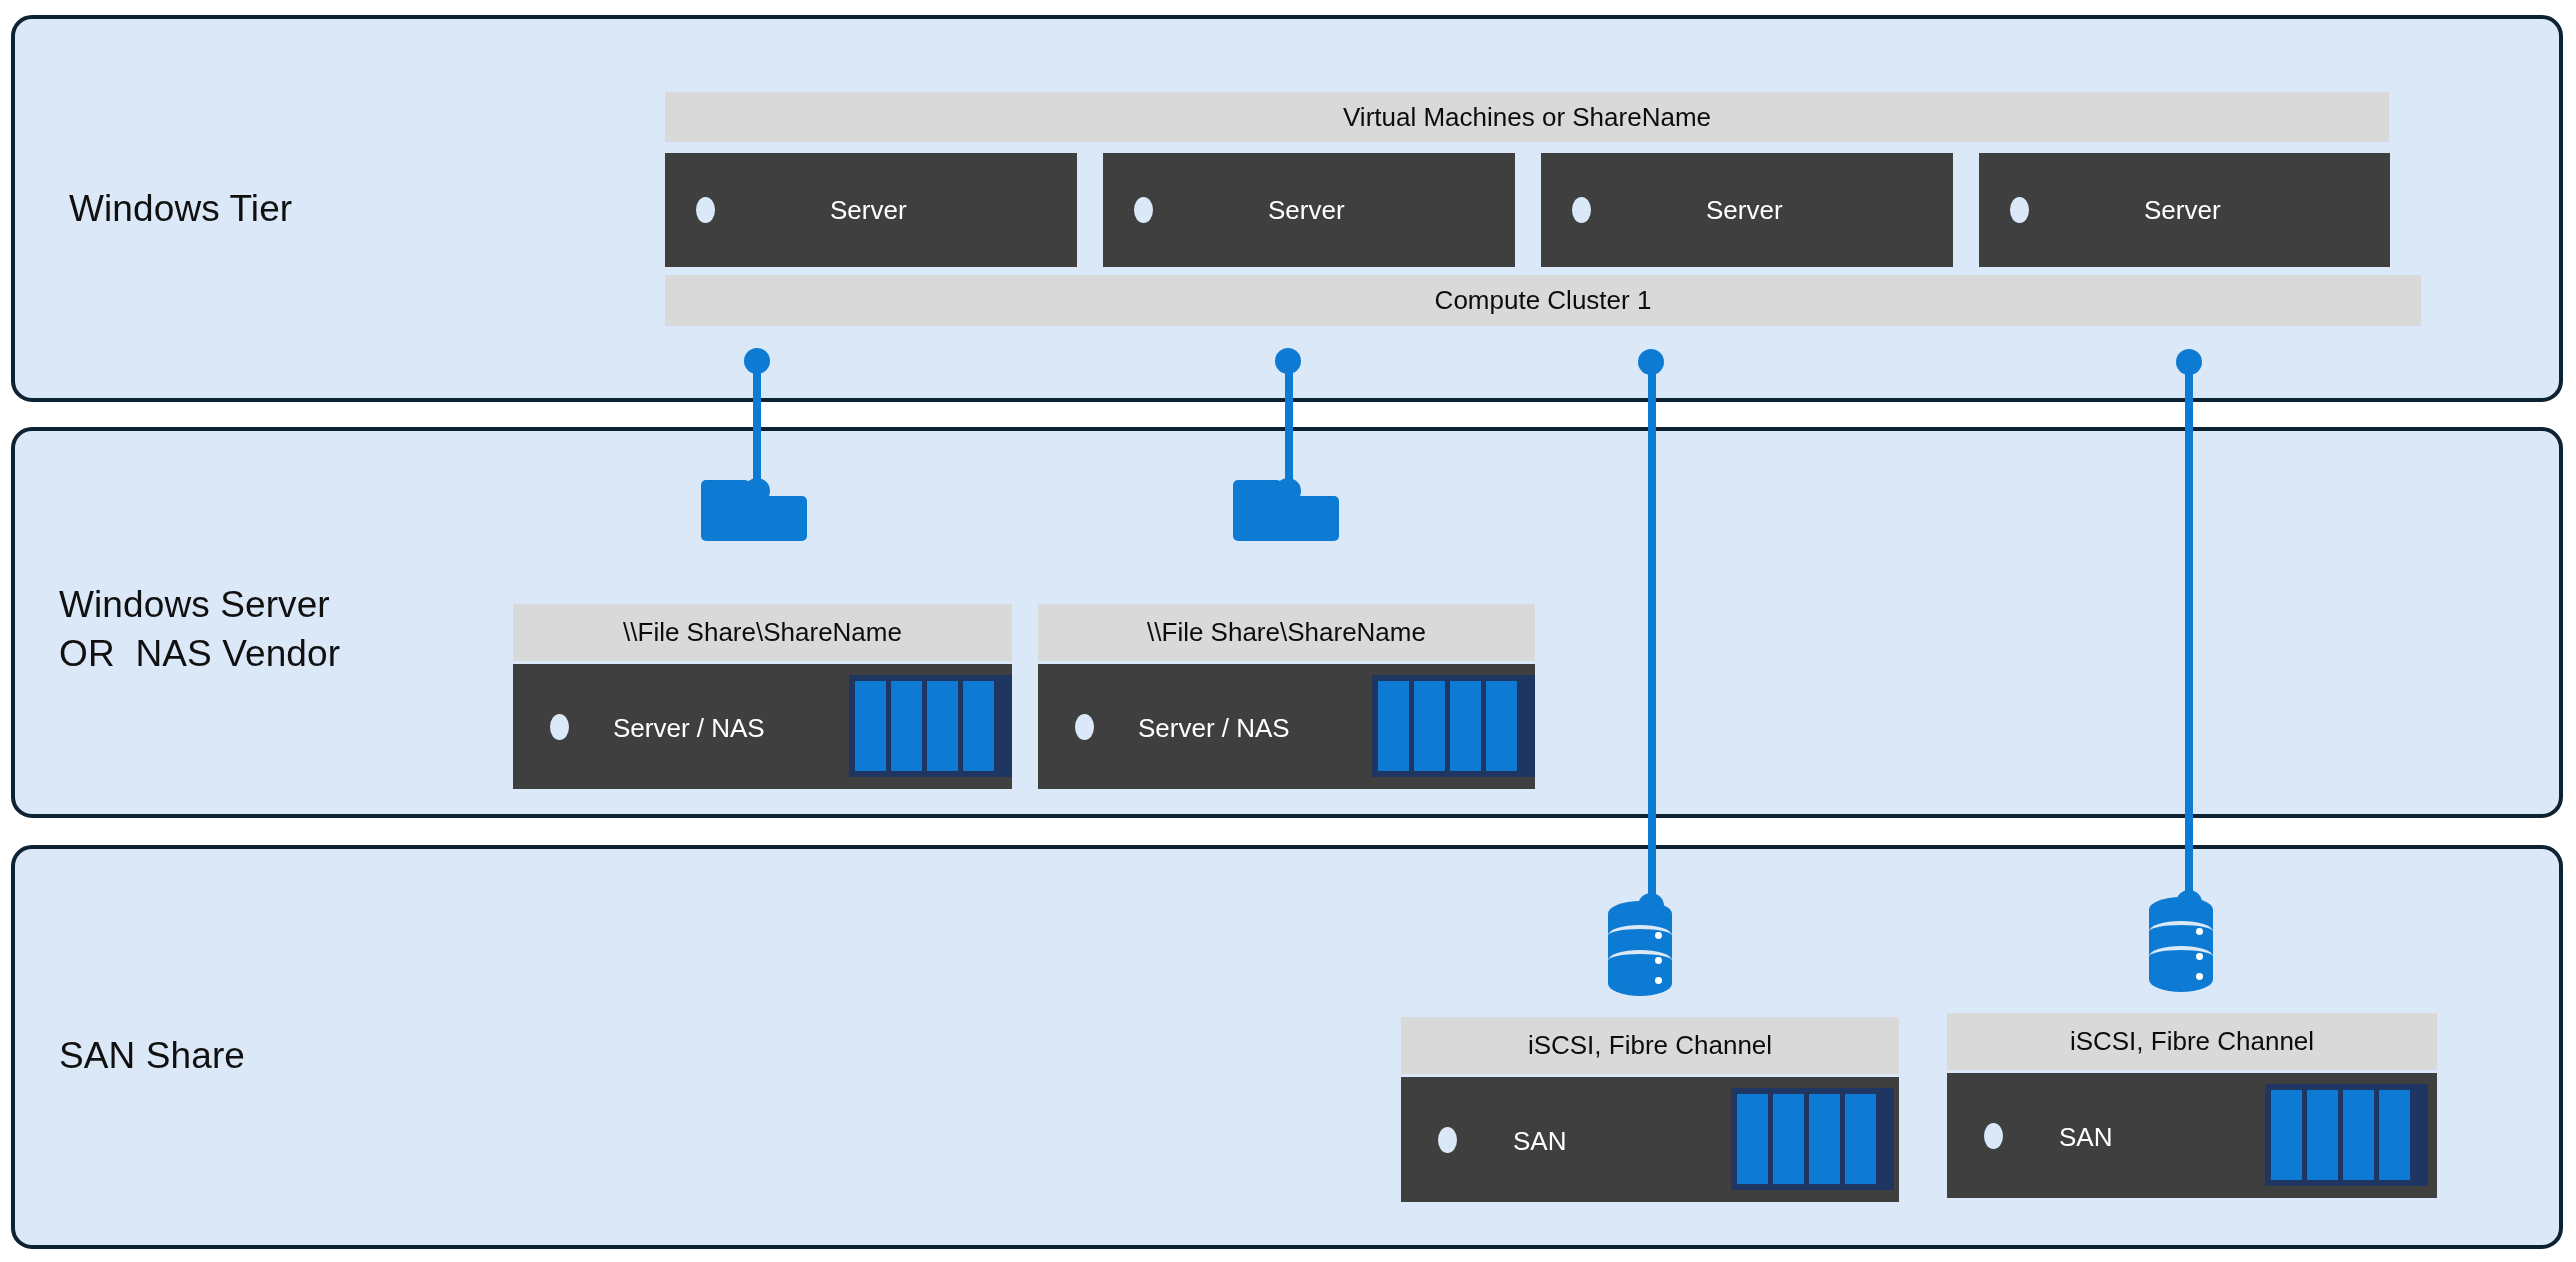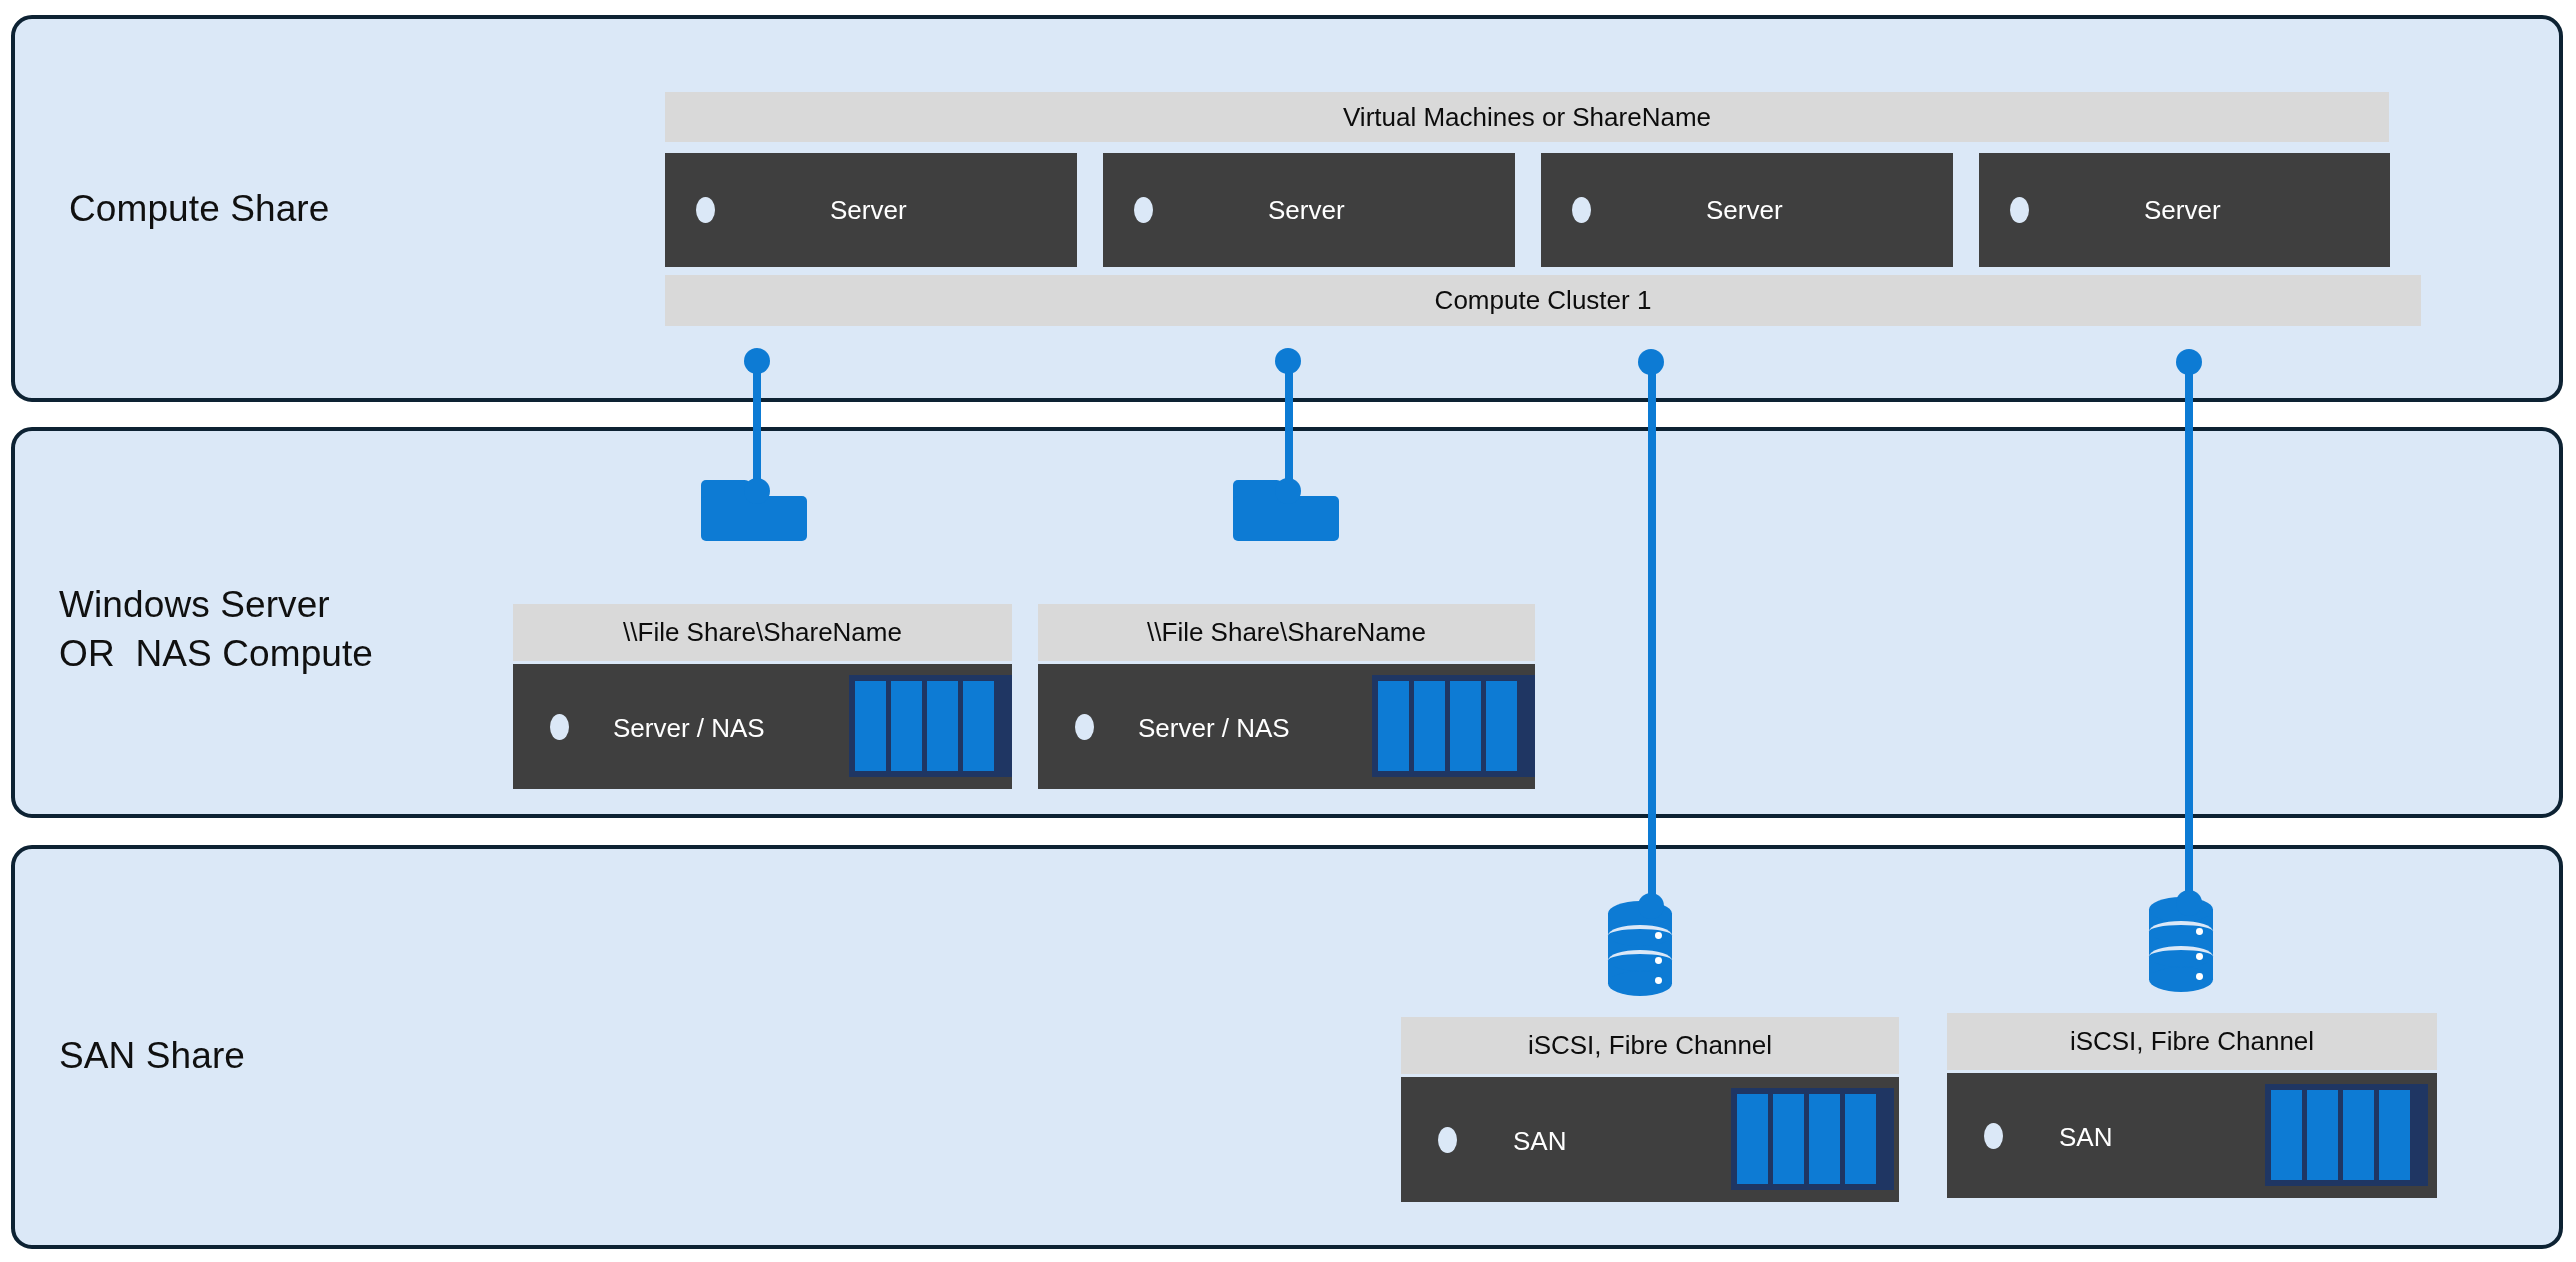--- a/index.html
+++ b/index.html
@@ -144,21 +144,21 @@
     border-radius:50%;
     background:#ffffff;
   }
 </style>
 </head>
 <body>
 
 <div id="stage">
 
   <div class="tier" id="tier-compute"></div>
-  <div class="tier-label" id="label-compute" style="white-space: pre;">Compute Share</div>
+  <div class="tier-label" id="label-compute" style="white-space: pre;">Windows Tier</div>
 
   <div class="band" style="left:665px; top:92px; width:1724px; height:50px;">
     <span>Virtual Machines or ShareName</span>
   </div>
 
   <div class="node" style="left:665px; top:153px; width:412px; height:114px;">
     <span class="led" style="left:31px; top:44px;"></span>
     <span class="node-text" style="left:165px; top:42px;">Server</span>
   </div>
   <div class="node" style="left:1103px; top:153px; width:412px; height:114px;">
@@ -173,21 +173,21 @@
     <span class="led" style="left:31px; top:44px;"></span>
     <span class="node-text" style="left:165px; top:42px;">Server</span>
   </div>
 
   <div class="band" style="left:665px; top:275px; width:1756px; height:51px;">
     <span>Compute Cluster 1</span>
   </div>
 
   <div class="tier" id="tier-windows"></div>
   <div class="tier-label" id="label-windows" style="white-space: pre;">Windows Server
-OR  NAS Compute</div>
+OR  NAS Vendor</div>
 
   <div class="band underlined" style="left:513px; top:604px; width:499px; height:57px;">
     <span>\\File Share\ShareName</span>
   </div>
   <div class="node" style="left:513px; top:664px; width:499px; height:125px;">
     <span class="led" style="left:37px; top:50px;"></span>
     <span class="node-text" style="left:100px; top:49px;">Server / NAS</span>
     <span class="disks" style="right:0px; top:11.2px; width:163px; height:102px;">
       <i style="width:31px;height:100%"></i>
         <i style="width:31px;height:100%"></i>

